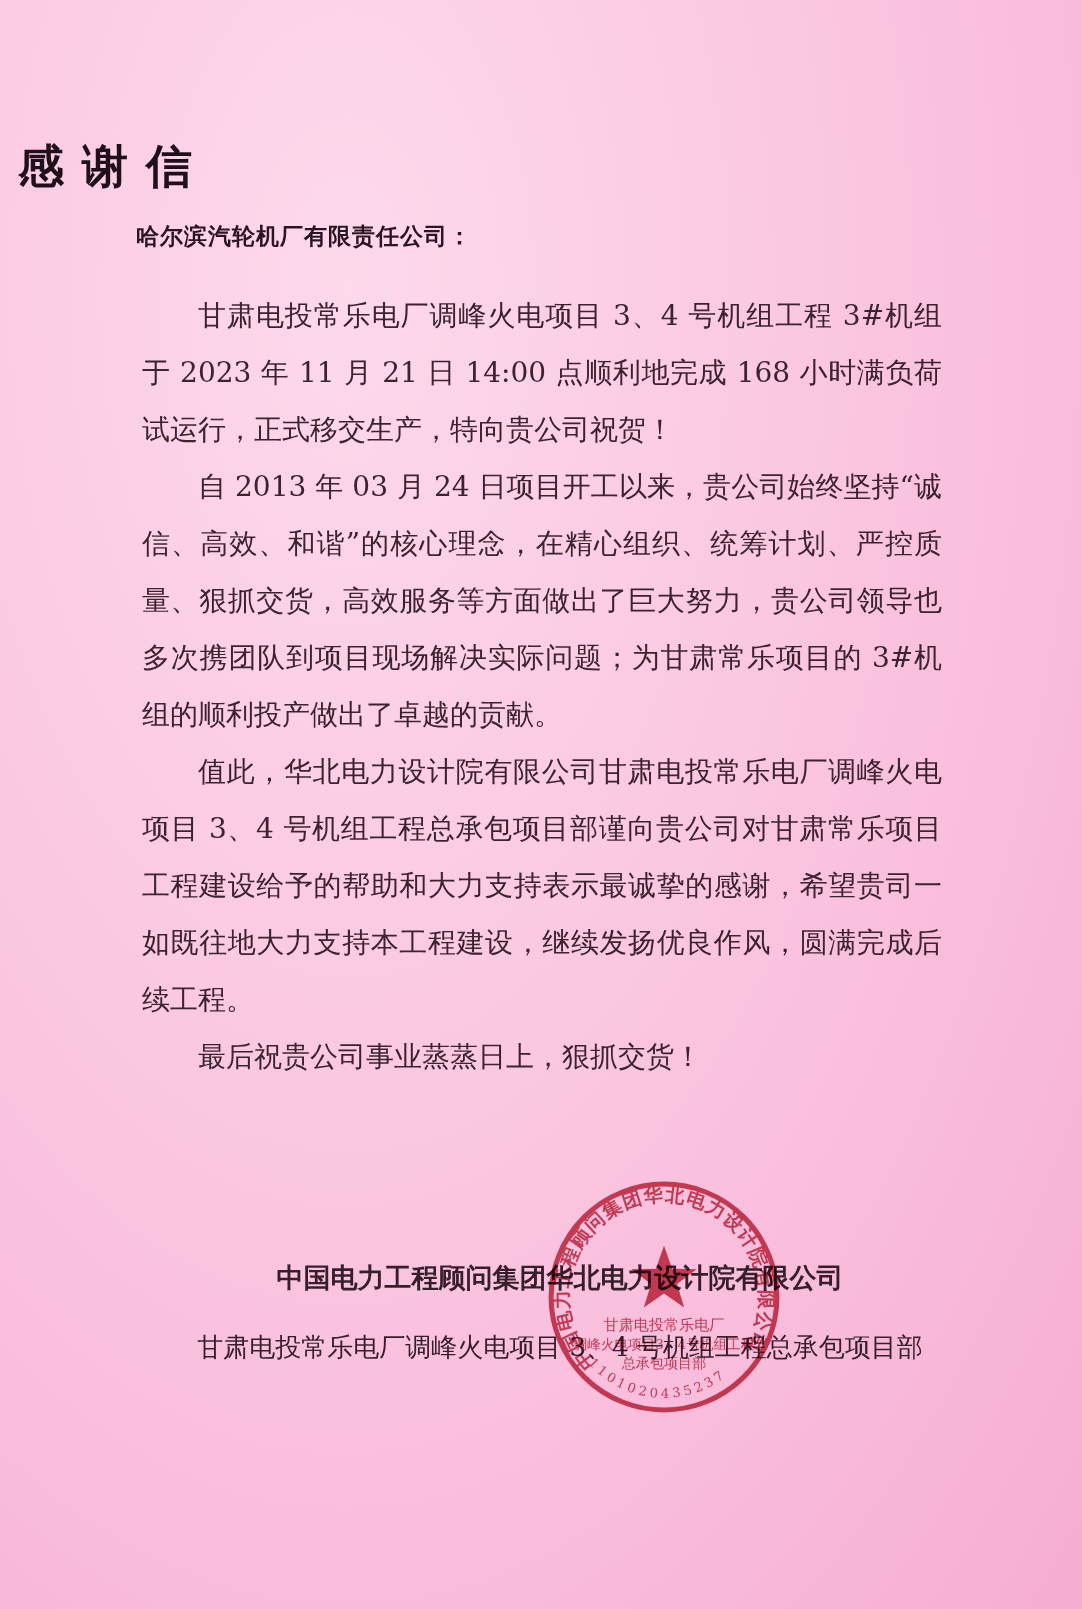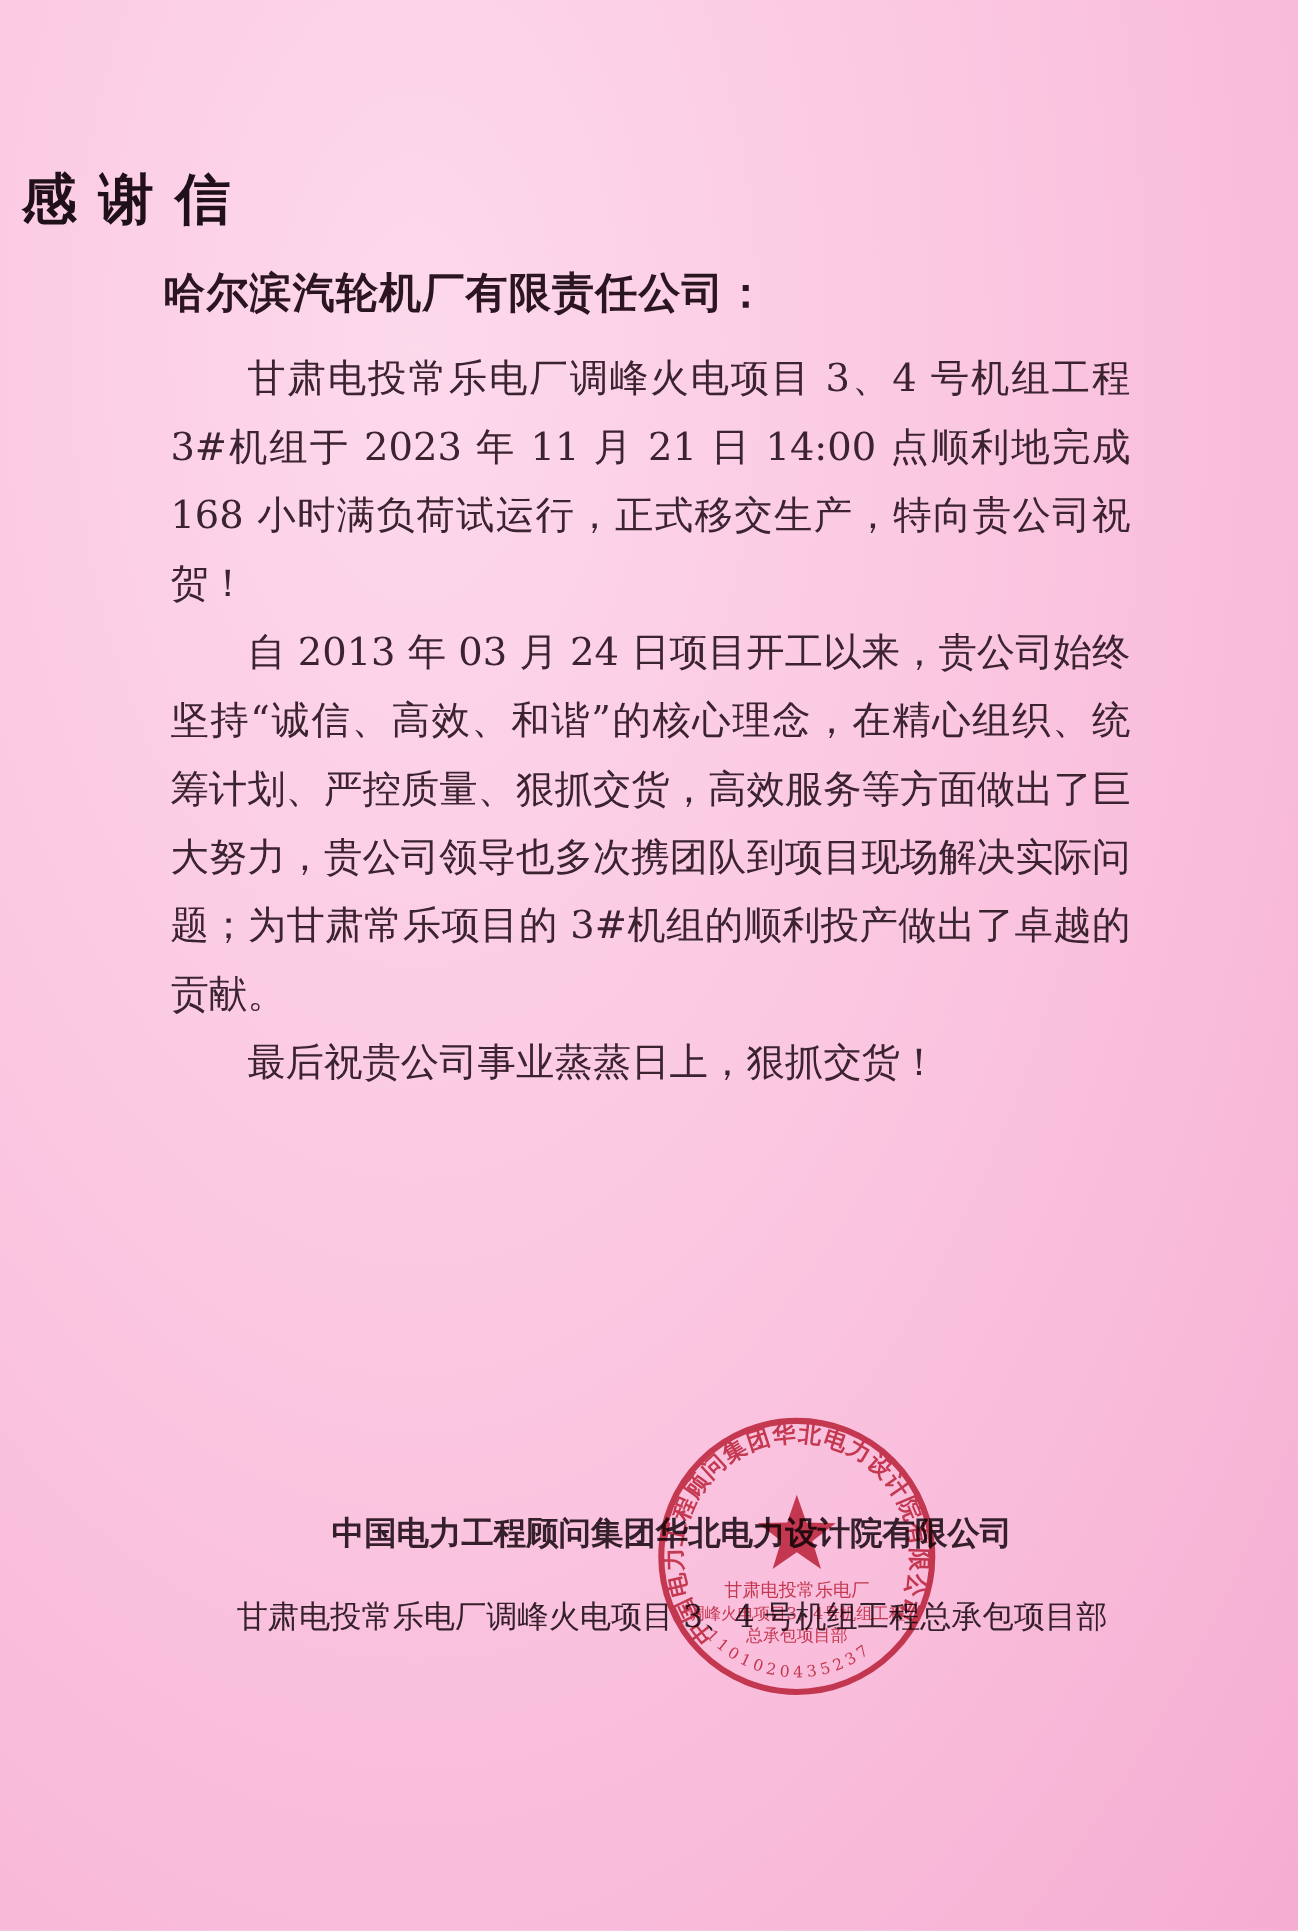--- a/index.html
+++ b/index.html
@@ -16,27 +16,27 @@
     position: absolute; top: 136px; left: 0; width: 100%;
     text-align: left;
     font-family: "DejaVu Serif", serif;
     font-size: 46px; font-weight: bold;
     letter-spacing: 18px; text-indent: 18px;
     color: #20101a;
   }
   .addressee {
     position: absolute; top: 221px; left: 136px;
     font-family: "DejaVu Serif", serif;
-    font-size: 35px; font-weight: bold;
+    font-size: 23px; font-weight: bold;
     color: #2b1520; letter-spacing: 1px;
   }
   .bodytext {
     position: absolute; top: 287px; left: 142px; width: 800px;
     font-family: "DejaVu Serif", serif;
-    font-size: 32px; line-height: 57px;
+    font-size: 28px; line-height: 57px;
     color: #3c2330; text-align: justify;
   }
   .bodytext p { margin: 0; text-indent: 2em; }
   .sig {
     position: absolute; left: 0; width: 1082px;
     text-align: center; padding-left: 38px; box-sizing: border-box;
     font-family: "DejaVu Serif", serif;
     color: #341f2a; white-space: nowrap;
   }
   .sig-company { top: 1260px; font-size: 27px; font-weight: bold; }
@@ -53,20 +53,21 @@
 
 <div class="page">
 
   <div class="title">感谢信</div>
 
   <div class="addressee">哈尔滨汽轮机厂有限责任公司：</div>
 
   <div class="bodytext">
     <p>甘肃电投常乐电厂调峰火电项目 3、4 号机组工程 3#机组于 2023 年 11 月 21 日 14:00 点顺利地完成 168 小时满负荷试运行，正式移交生产，特向贵公司祝贺！</p>
     <p>自 2013 年 03 月 24 日项目开工以来，贵公司始终坚持“诚信、高效、和谐”的核心理念，在精心组织、统筹计划、严控质量、狠抓交货，高效服务等方面做出了巨大努力，贵公司领导也多次携团队到项目现场解决实际问题；为甘肃常乐项目的 3#机组的顺利投产做出了卓越的贡献。</p>
+    <p>值此，华北电力设计院有限公司甘肃电投常乐电厂调峰火电项目 3、4 号机组工程总承包项目部谨向贵公司对甘肃常乐项目工程建设给予的帮助和大力支持表示最诚挚的感谢，希望贵司一如既往地大力支持本工程建设，继续发扬优良作风，圆满完成后续工程。</p>
     <p>最后祝贵公司事业蒸蒸日上，狠抓交货！</p>
   </div>
 
   <div class="sig sig-company">中国电力工程顾问集团华北电力设计院有限公司</div>
 
   <div class="sig sig-department">甘肃电投常乐电厂调峰火电项目 3、4 号机组工程总承包项目部</div>
 
   <svg class="seal" viewBox="0 0 240 240">
     <defs>
       <path id="ringPath" d="M 52.8 187.2 A 95 95 0 1 1 187.2 187.2" fill="none"></path>

